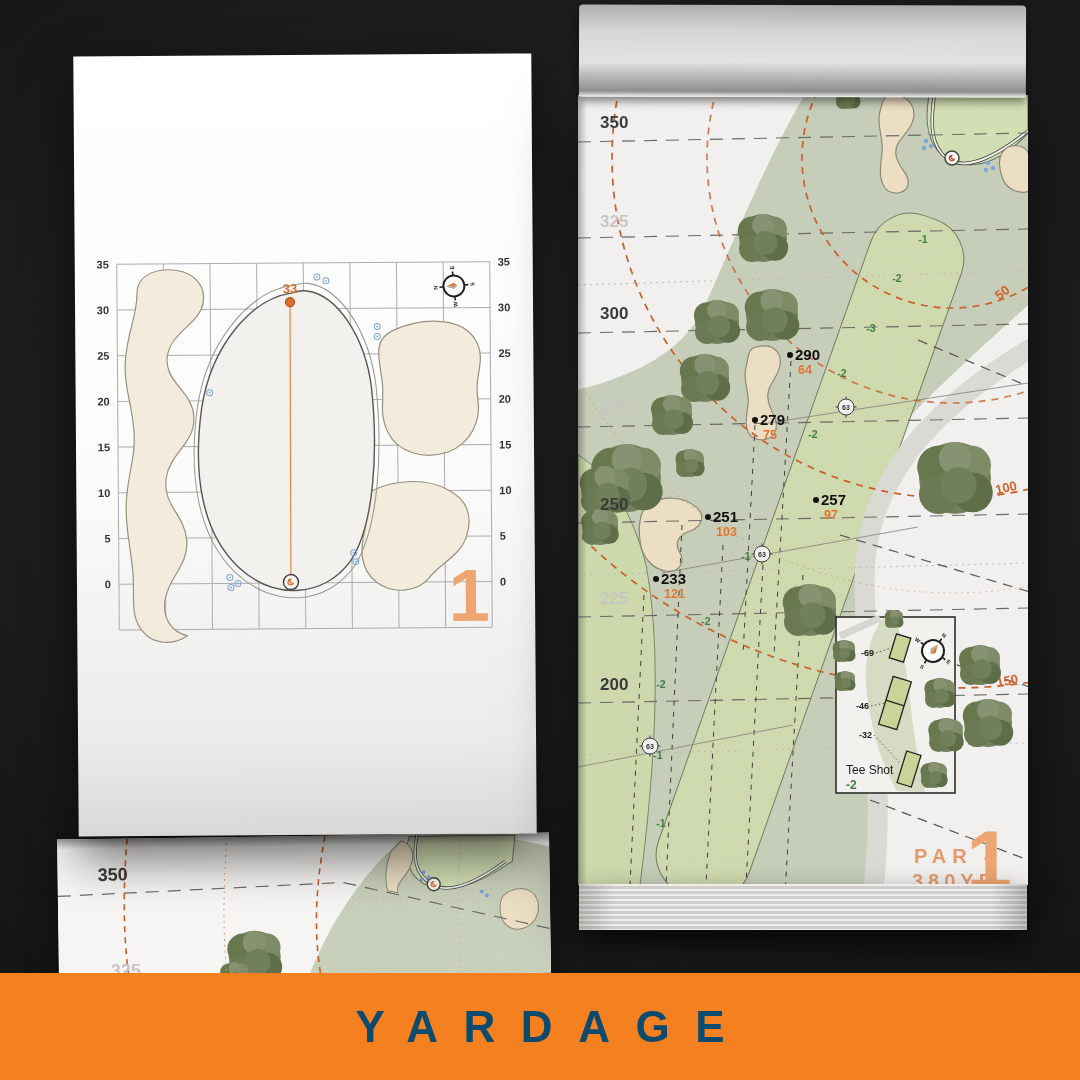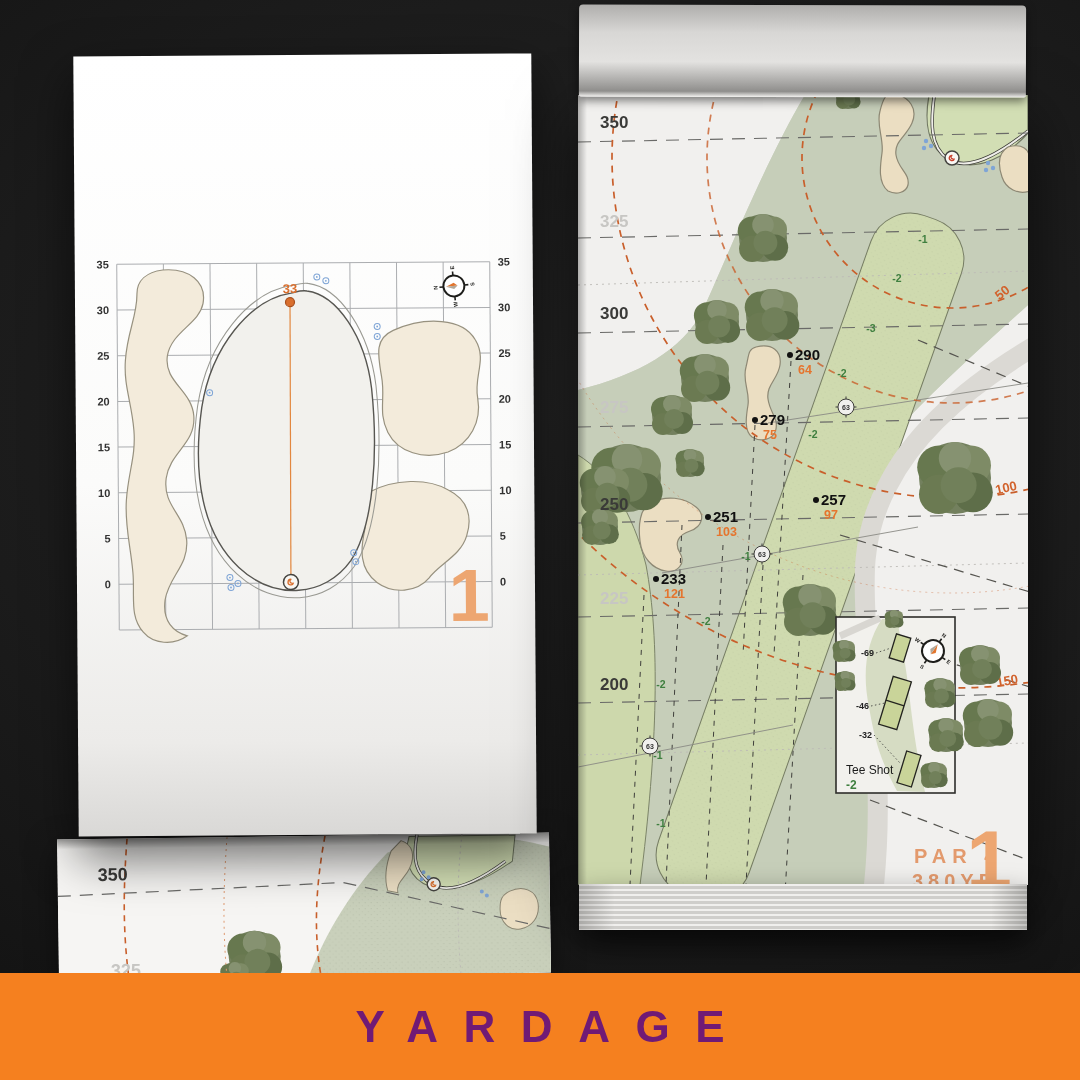--- a/index.html
+++ b/index.html
@@ -22,21 +22,21 @@
   .rmap{position:absolute;left:578px;top:95px;width:450px;height:790px;z-index:3;
     box-shadow:0 25px 60px rgba(0,0,0,.65);}
   .rstack{position:absolute;left:579px;top:884px;width:448px;height:46px;z-index:3;
     background:repeating-linear-gradient(180deg,#f0efed 0 2.5px,#cfcecb 2.5px 5px);
     box-shadow:0 14px 30px rgba(0,0,0,.6);}
   .rstack::after{content:"";position:absolute;inset:0;
     background:linear-gradient(90deg,rgba(0,0,0,.18),rgba(0,0,0,0) 8%,rgba(0,0,0,0) 92%,rgba(0,0,0,.2));}
   
   .banner{position:absolute;left:0;top:973px;width:1080px;height:107px;background:#f5801f;
     display:flex;align-items:center;justify-content:center;z-index:10;}
-  .banner span{color:#701a75;font-weight:bold;font-size:44px;letter-spacing:.58em;text-indent:.58em;}
+  .banner span{color:#0c4a6e;font-weight:bold;font-size:44px;letter-spacing:.58em;text-indent:.58em;}
   svg{display:block;}
   text{font-family:"Liberation Sans", sans-serif;}
 </style>
 </head>
 <body>
 
 <div class="stage">
 
   <div class="lpage">
     <svg id="gc" width="458" height="780" viewBox="0 0 458 780">

